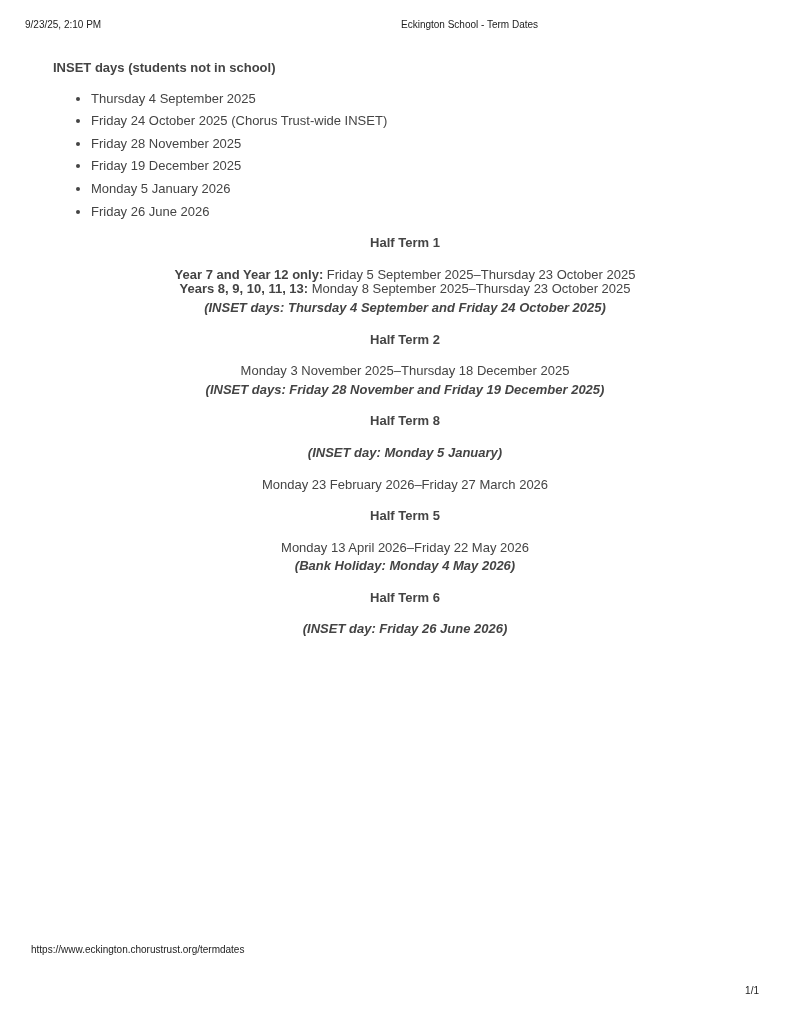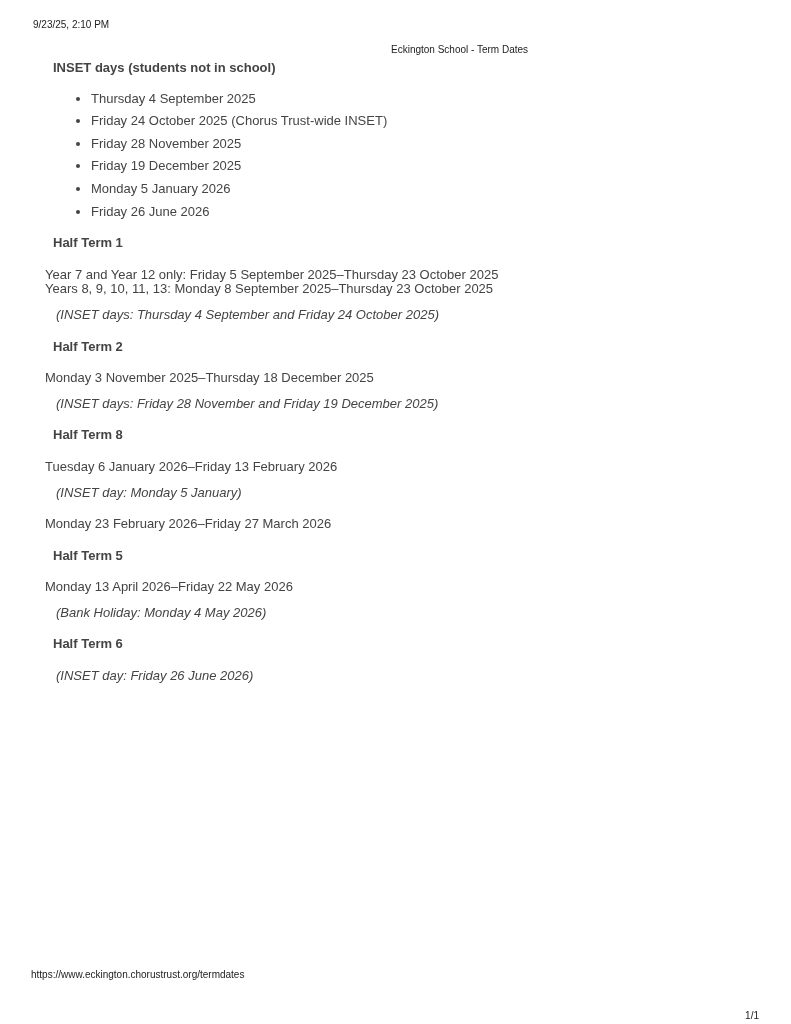--- a/index.html
+++ b/index.html
@@ -1,32 +1,32 @@
 <!DOCTYPE html>
 <html><head>
 <meta charset="utf-8">
 <style>
   html, body { margin: 0; padding: 0; background: #ffffff; }
   body { width: 791px; height: 1024px; position: relative; overflow: hidden;
          font-family: "Liberation Sans", sans-serif; color: #444444; }
   .hdr { position: absolute; top: 19px; font-size: 10px; color: #222; font-family: "Liberation Sans", sans-serif; }
-  .hdr-date { left: 33px; }
-  .hdr-title { left: 391px; margin-top: 25px; }
-  .ftr { position: absolute; top: 969px; font-size: 10px; color: #222; }
+  .hdr-date { left: 25px; }
+  .hdr-title { left: 401px; }
+  .ftr { position: absolute; top: 944px; font-size: 10px; color: #222; }
   .ftr-url { left: 31px; }
   .ftr-page { right: 32px; margin-top: 41px; }
   .content { position: absolute; left: 45px; top: 53px; width: 720px; font-size: 13px; line-height: 14.6px; }
   .h { font-weight: bold; font-size: 13px; color: #444; margin: 8px; }
   ul.inset { margin: 16px 0 0 0; padding-left: 38px; list-style: disc; }
   ul.inset li { margin: 8px; line-height: 14.6px; }
-  .section { margin-top: 17px; }
+  .section { margin-top: 17px; text-align: center; }
   .section .h { margin-bottom: 17px; }
   .line { margin: 0; }
-  .line b { font-weight: normal; }
-  .note { font-style: italic; margin: 11px; }
+  .line b { font-weight: bold; }
+  .note { font-style: italic; margin: 4px; font-weight: bold; }
 </style>
 </head>
 <body>
 
 <div class="hdr hdr-date">9/23/25, 2:10 PM</div>
 <div class="hdr hdr-title">Eckington School - Term Dates</div>
 
 <div class="content">
   <p class="h">INSET days (students not in school)</p>
   <ul class="inset">
@@ -46,21 +46,20 @@
   </div>
 
   <div class="section">
     <p class="h">Half Term 2</p>
     <p class="line">Monday 3 November 2025–Thursday 18 December 2025</p>
     <p class="note">(INSET days: Friday 28 November and Friday 19 December 2025)</p>
   </div>
 
   <div class="section">
     <p class="h">Half Term 8</p>
-    <p class="line">Tuesday 6 January 2026–Friday 13 February 2026</p>
     <p class="note">(INSET day: Monday 5 January)</p>
   </div>
 
   <div class="section">
     <p class="line">Monday 23 February 2026–Friday 27 March 2026</p>
   </div>
 
   <div class="section">
     <p class="h">Half Term 5</p>
     <p class="line">Monday 13 April 2026–Friday 22 May 2026</p>

